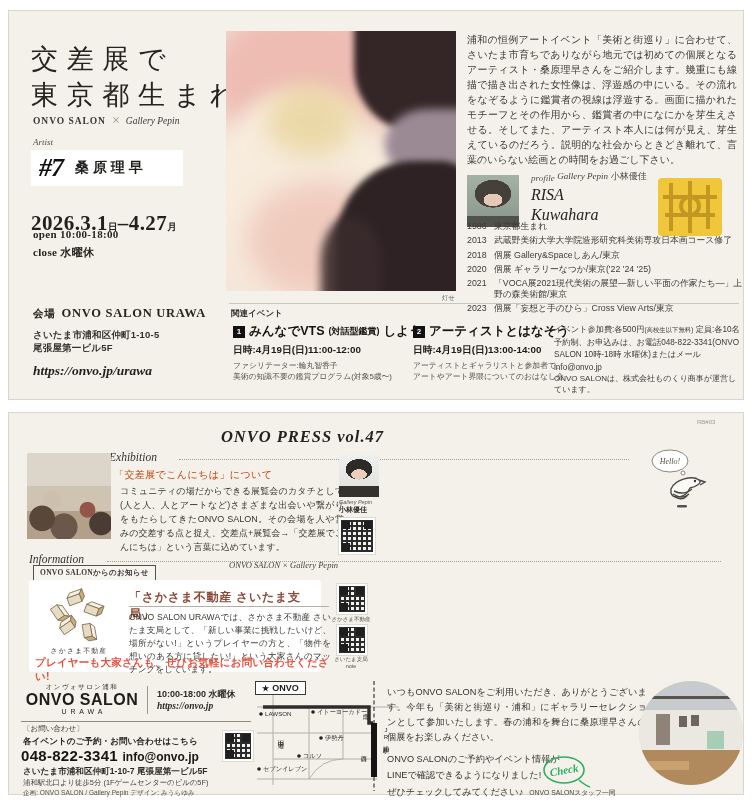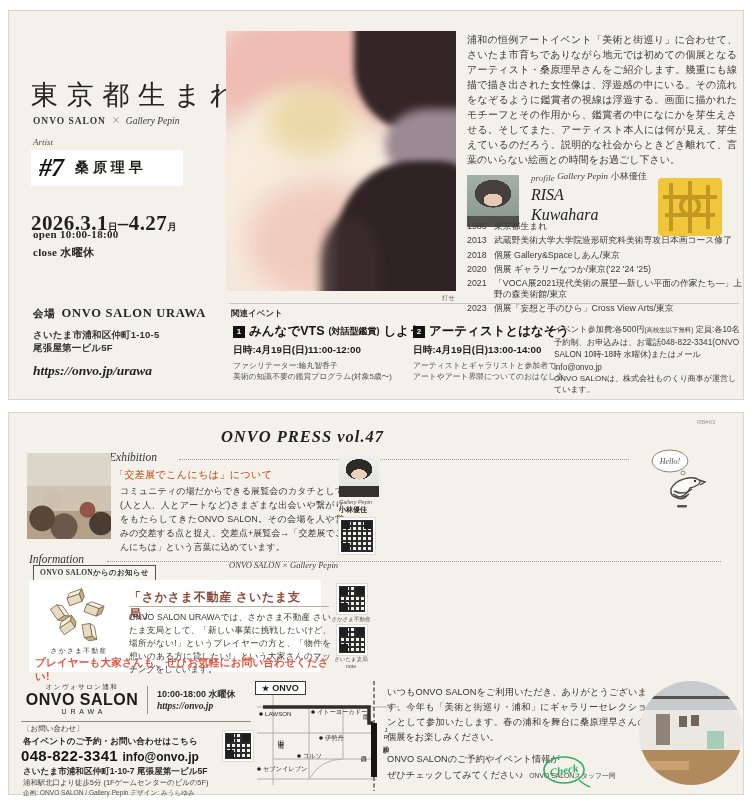--- a/index.html
+++ b/index.html
@@ -135,20 +135,21 @@
   .circlephoto .frame{position:absolute;width:8%;height:10%;background:#6e665c;}
   .circlephoto .sign{position:absolute;right:18%;top:48%;width:17%;height:17%;background:#a7cdb6;}
   .circlephoto .wood{position:absolute;left:0;bottom:0;right:0;height:34%;background:#b08a5c;}
   .circlephoto .table{position:absolute;left:8%;bottom:14%;width:40%;height:9%;background:#caa271;}
 </style>
 </head>
 <body>
 
 <div id="card1" class="card">
 
+  <div class="abs ser title" style="left:22px;top:30px;">交差展で</div>
   <div class="abs ser title" style="left:22px;top:66px;">東京都生まれ</div>
 
   <div class="abs ser org" style="left:24px;top:102px;">
     <span style="font-weight:700;letter-spacing:.1em;">ONVO SALON</span>
     <span class="x">×</span>
     <span style="font-style:italic;">Gallery Pepin</span>
   </div>
 
   <div class="abs ser artist-label" style="left:24px;top:126px;">Artist</div>
 
@@ -399,20 +400,21 @@
     <div class="abs mapvert" style="left:110px;top:74px;">西口</div>
     <div class="abs mapvert" style="left:132px;top:50px;">JR浦和駅</div>
     <div class="abs mapvert" style="left:27px;top:58px;">旧中山道</div>
   </div>
 
   <div class="abs" style="left:378px;top:272px;width:260px;">
     <p class="msg" style="text-align:justify;">いつもONVO SALONをご利用いただき、ありがとうございます。今年も「美術と街巡り・浦和」にギャラリーセレクションとして参加いたします。春の浦和を舞台に桑原理早さんの個展をお楽しみください。</p>
     <div style="margin-top:6px;position:relative;">
       <div class="msg" style="line-height:1.8;">
         <div>ONVO SALONのご予約やイベント情報が</div>
+        <div>LINEで確認できるようになりました!</div>
         <div><span>ぜひチェックしてみてください♪</span><span class="staff">ONVO SALONスタッフ一同</span></div>
       </div>
       <svg class="abs" style="left:152px;top:2px;" width="52" height="42" viewBox="0 0 52 42">
         <ellipse cx="25" cy="17" rx="20" ry="13" fill="none" stroke="#2fae62" stroke-width="1.6"></ellipse>
         <path d="M40 27 q7 6 11 7" fill="none" stroke="#2fae62" stroke-width="1.6"></path>
         <text x="25" y="21" text-anchor="middle" font-size="11" font-style="italic" font-weight="bold" fill="#2fae62" font-family="Liberation Serif,serif" transform="rotate(-10 25 17)">Check</text>
       </svg>
 
     </div>
   </div>

